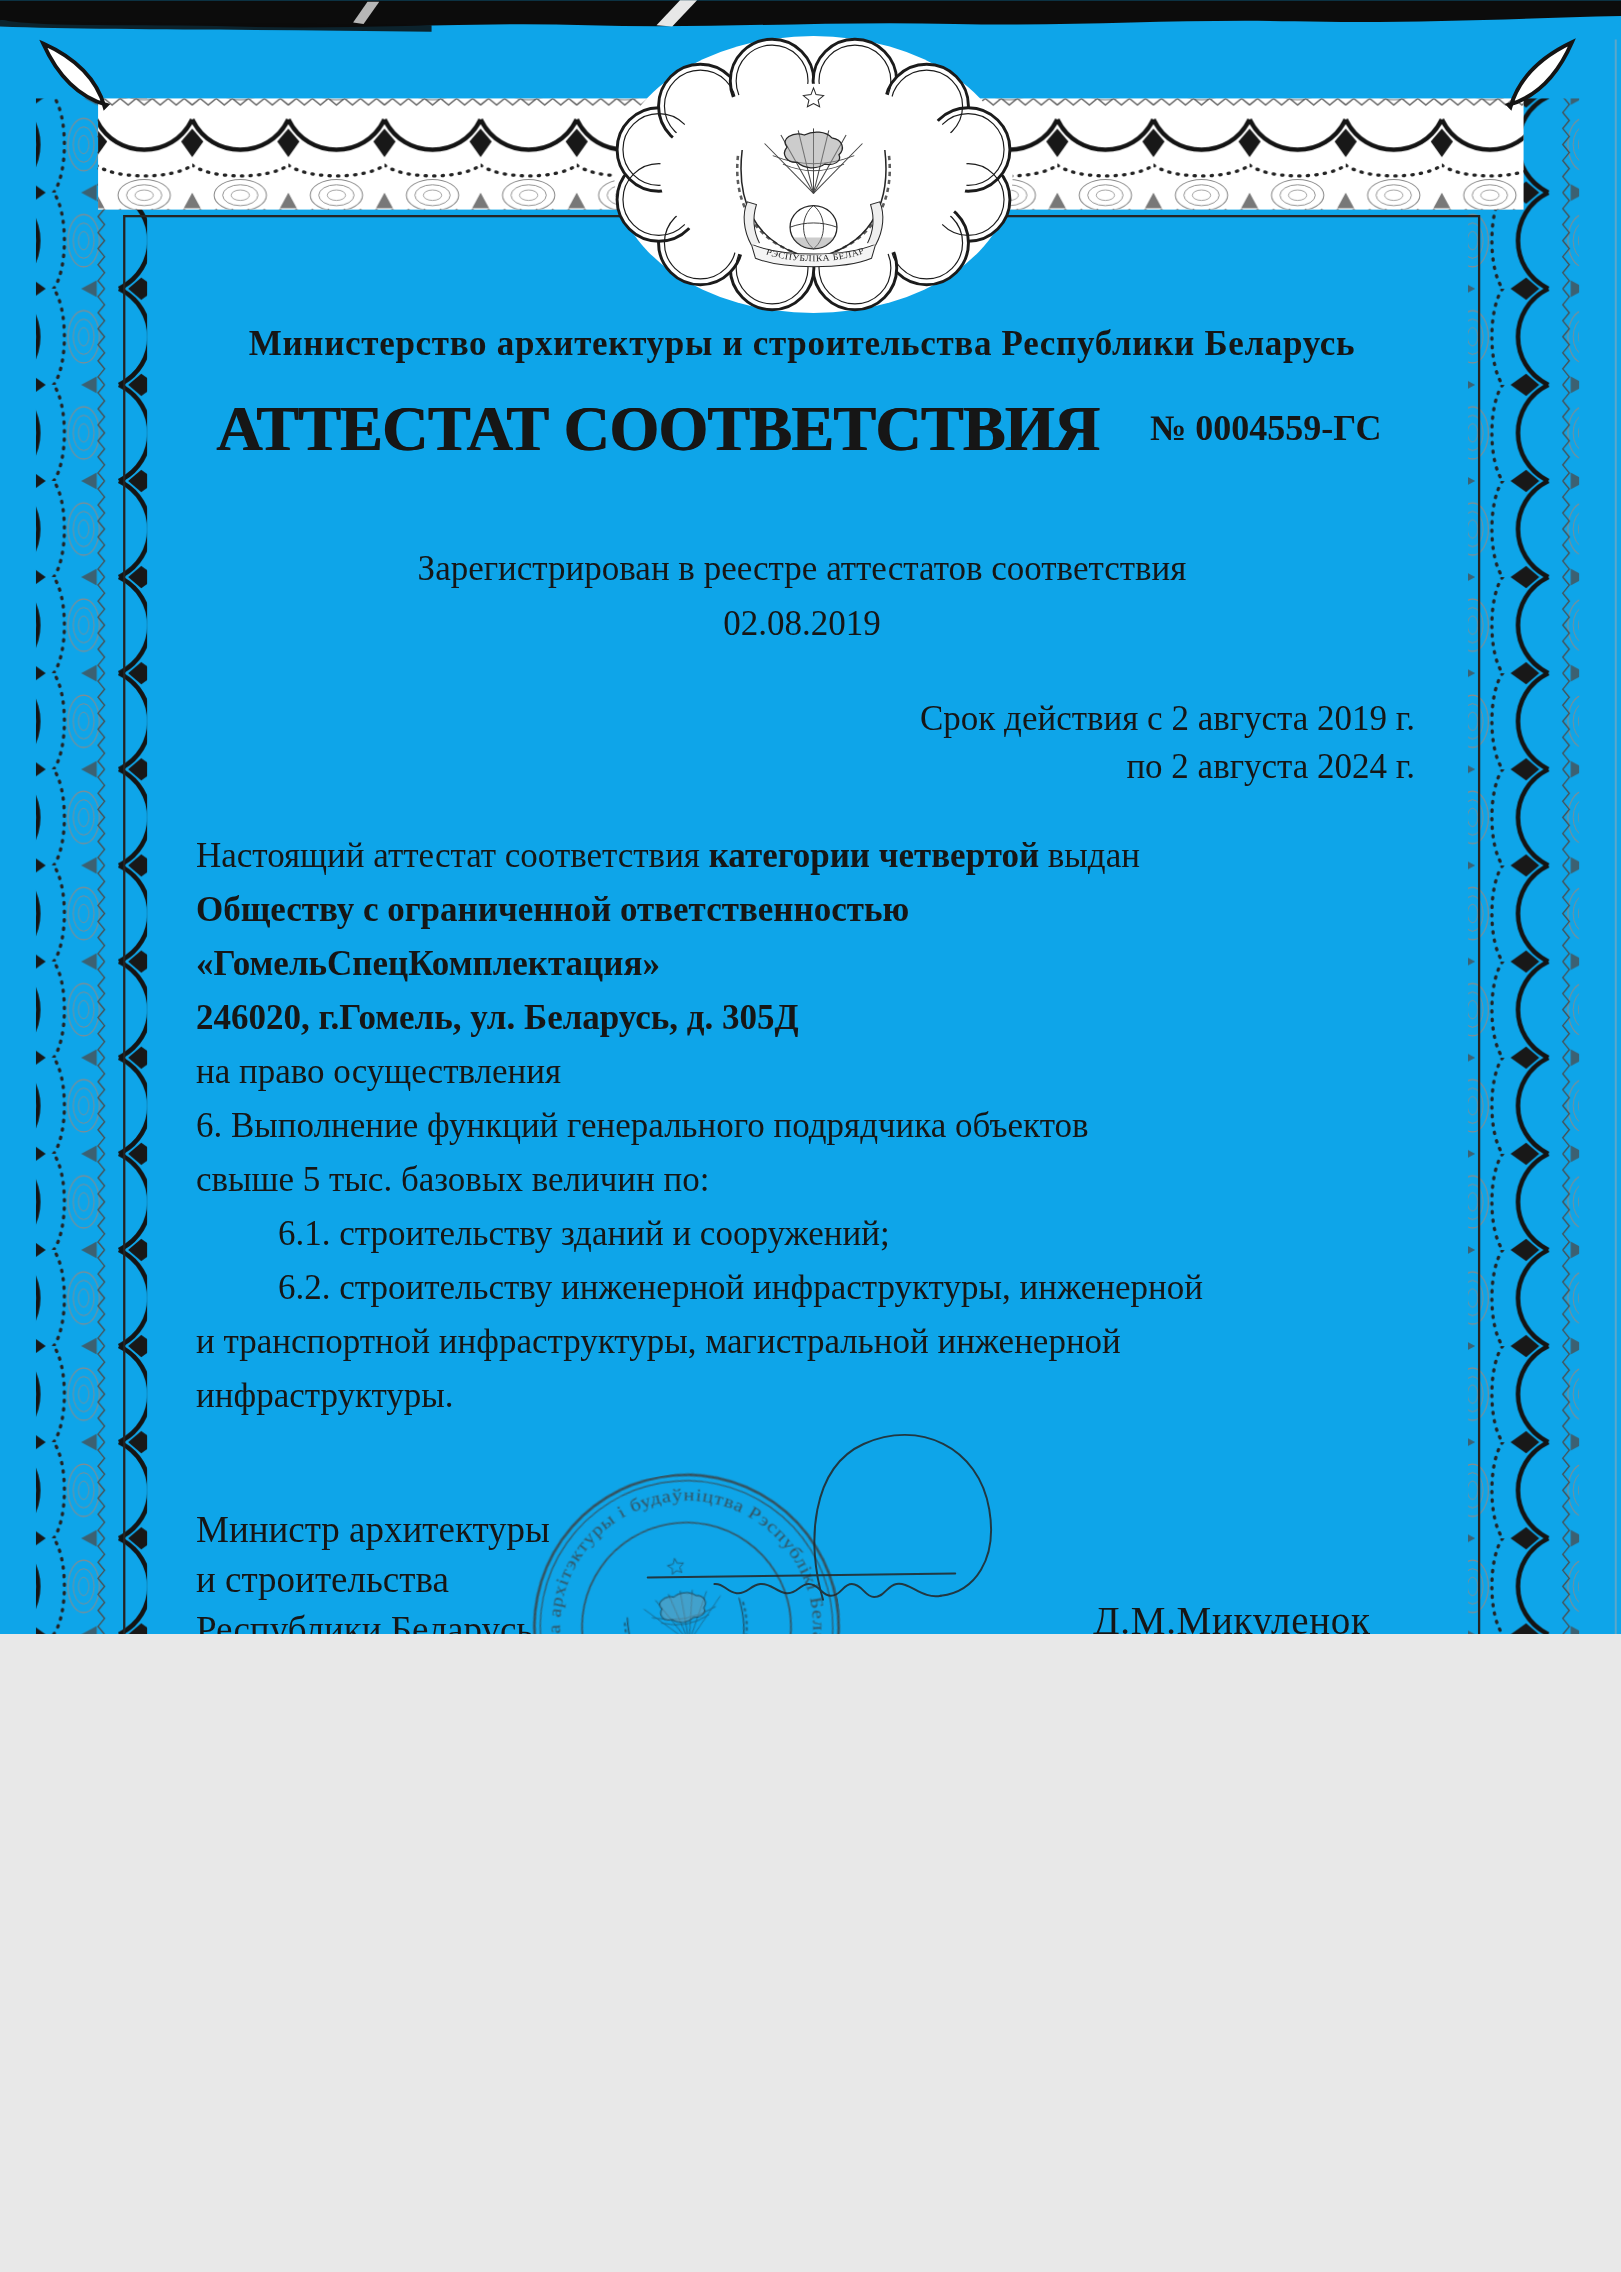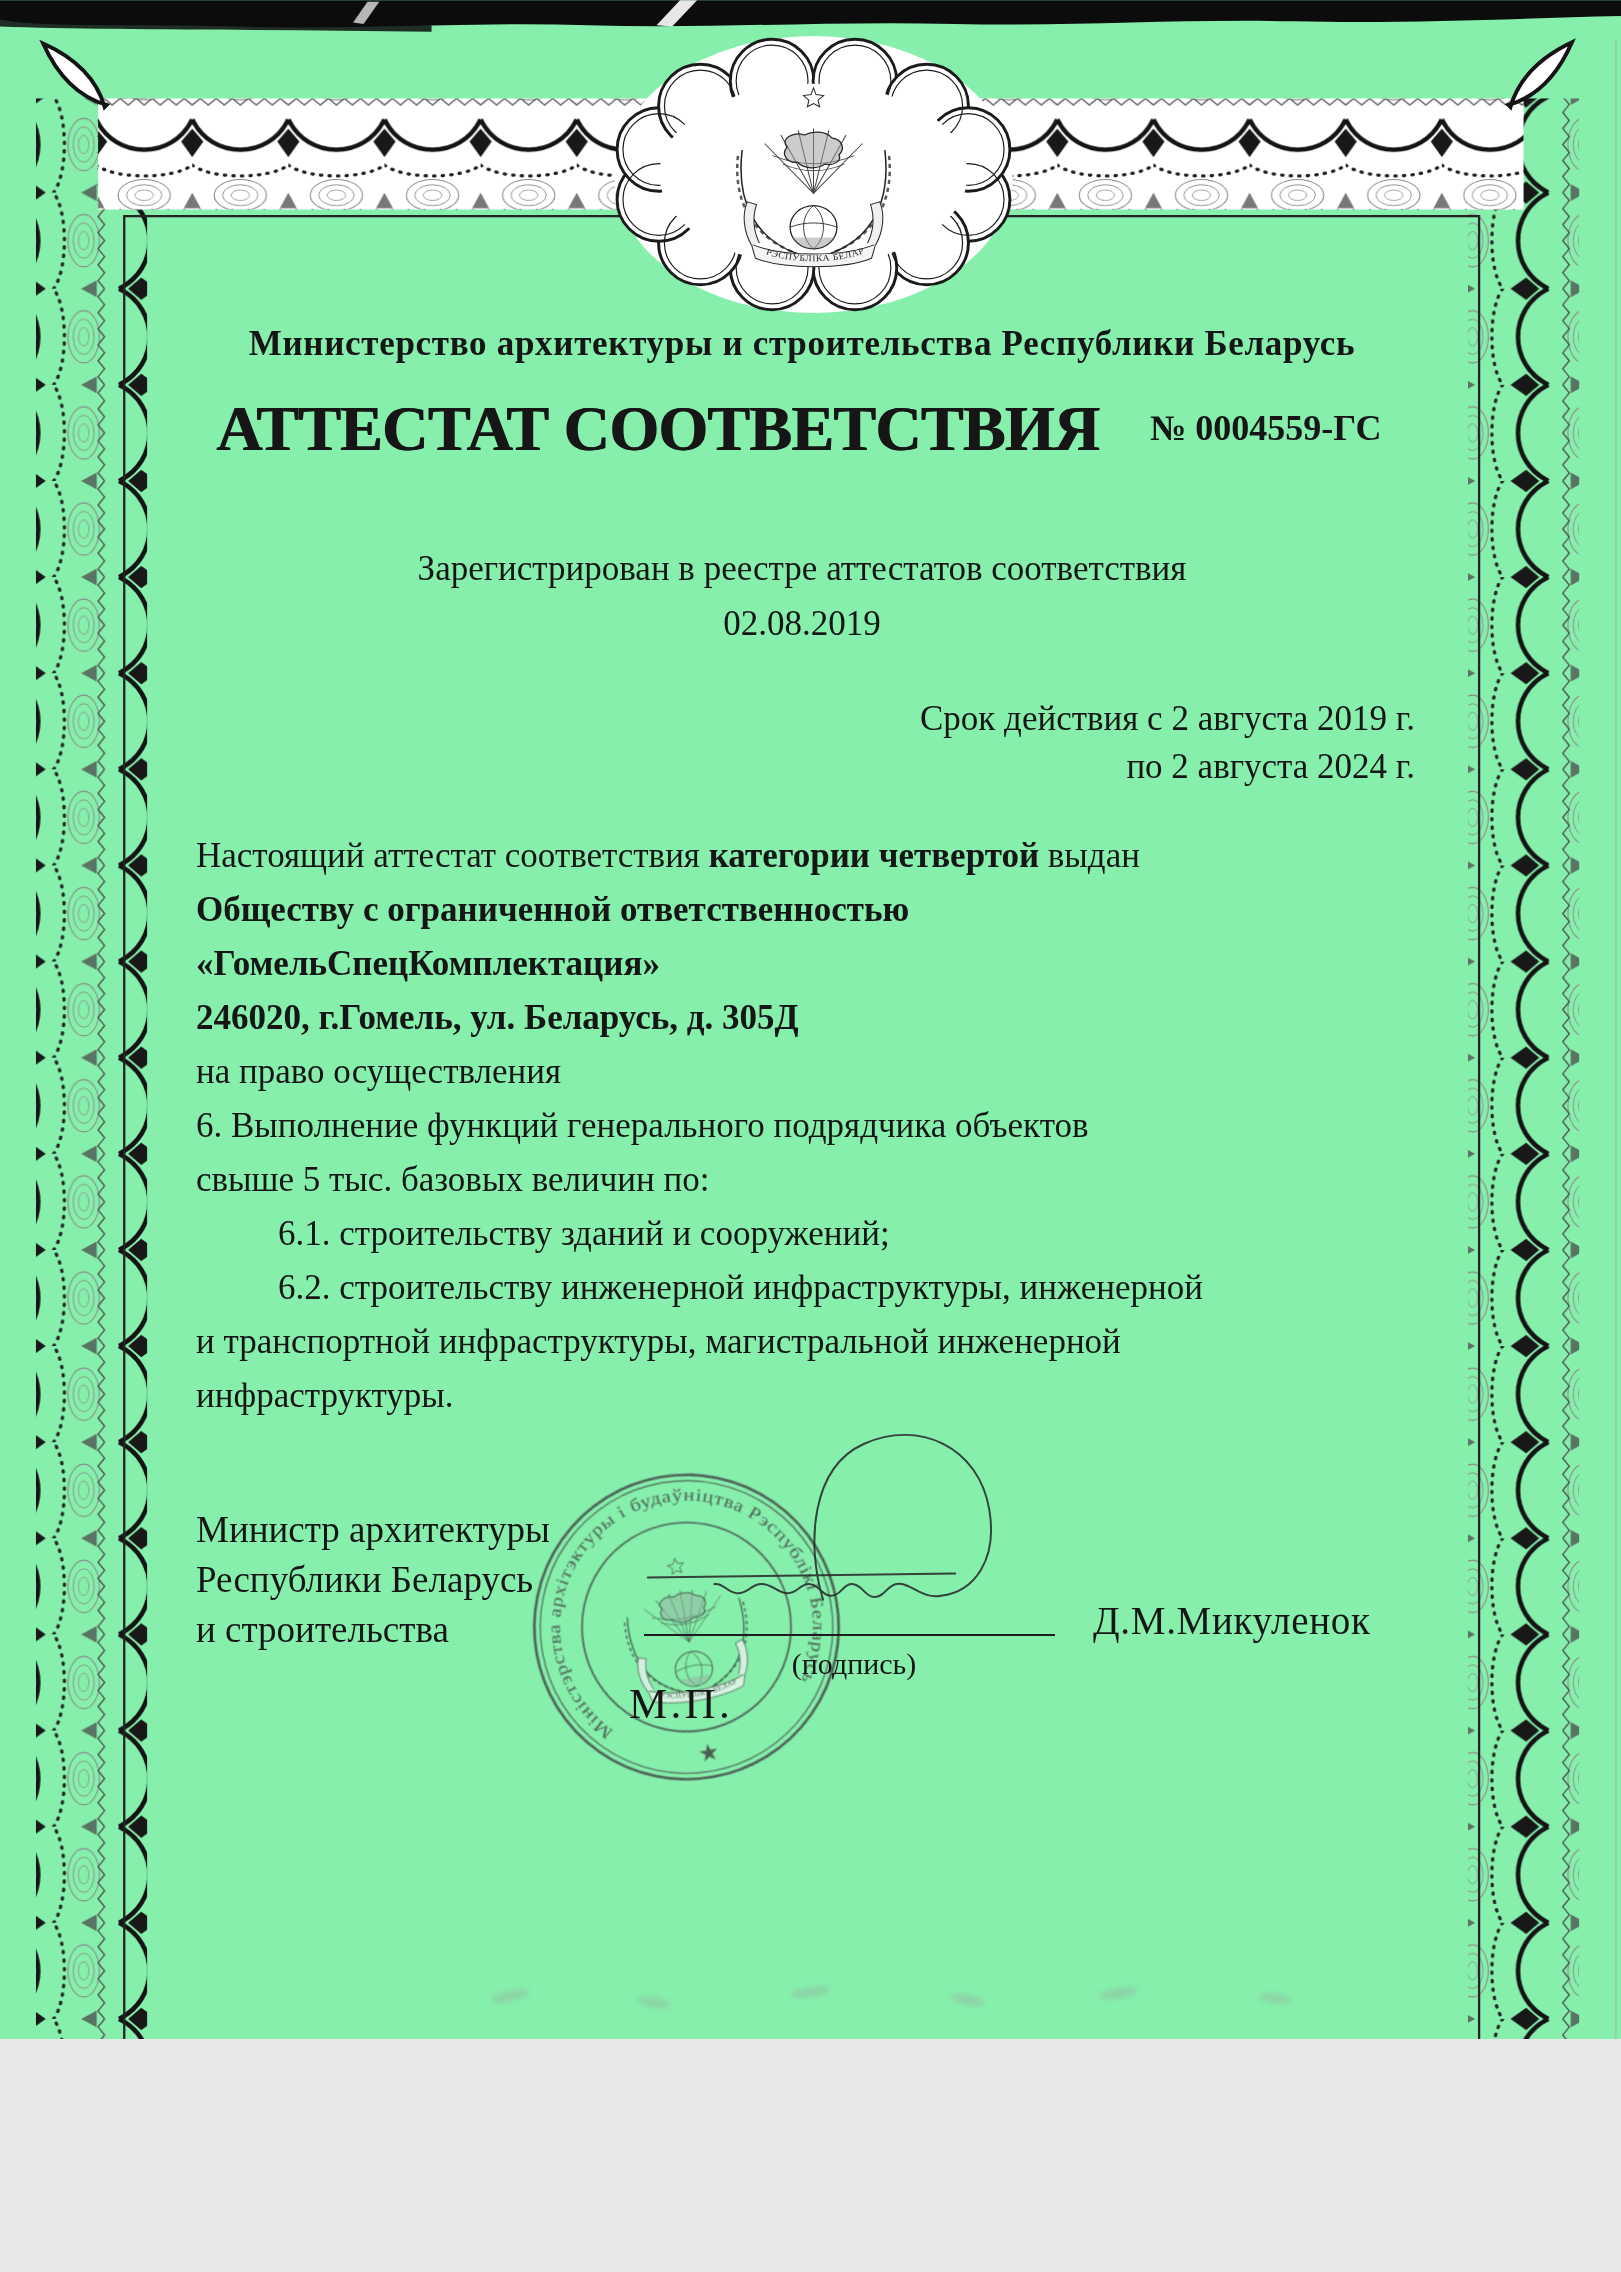--- a/index.html
+++ b/index.html
@@ -1,16 +1,16 @@
 <!DOCTYPE html>
 <html style="font-size:10.5px"><head>
 <meta charset="utf-8">
 <style>
   html,body{margin:0;padding:0;background:#e8e8e8;}
-  .page{position:relative;width:1621px;height:2039px;background:#86efac;overflow:hidden;
+  .page{position:relative;width:1621px;height:1634px;background:#0ea5e9;overflow:hidden;
         font-family:"Liberation Serif","DejaVu Serif",serif;color:#161616;}
   .abs{position:absolute;}
   .t{font-family:"Liberation Serif","DejaVu Serif",serif;color:#161616;white-space:nowrap;}
   .ctr{left:0;width:1604px;text-align:center;}
   .hdr{top:324px;font-size:35px;font-weight:bold;letter-spacing:0.7px;}
   .title{left:216px;top:392px;font-size:64px;font-weight:bold;letter-spacing:-0.7px;
          text-shadow:1px 0 0 currentColor;}
   .docnum{left:1150px;top:407px;font-size:36px;font-weight:bold;}
   .reg{top:541px;font-size:35px;line-height:55px;}
   .valid{right:206px;top:695px;font-size:35px;line-height:48px;text-align:right;}
@@ -192,22 +192,22 @@
     <div>6. Выполнение функций генерального подрядчика объектов</div>
     <div>свыше 5 тыс. базовых величин по:</div>
     <div class="ind">6.1. строительству зданий и сооружений;</div>
     <div class="ind">6.2. строительству инженерной инфраструктуры, инженерной</div>
     <div>и транспортной инфраструктуры, магистральной инженерной</div>
     <div>инфраструктуры.</div>
   </div>
 
   <div class="abs t minister">
     <div>Министр архитектуры</div>
+    <div>и строительства</div>
     <div>Республики Беларусь</div>
-    <div>и строительства</div>
   </div>
 
   <svg class="abs" style="left:528px;top:1467px" width="317" height="320" viewBox="-242 -245 484 490">
     <g transform="rotate(-10)" fill="none" stroke="#3d3d3d" opacity="0.82">
       <circle r="233" stroke-width="4"></circle>
       <circle r="224" stroke-width="1.8"></circle>
       <circle r="160" stroke-width="2.6"></circle>
       <path id="sealarc" d="M-137,137 A193.7,193.7 0 1,1 137,137" stroke="none"></path>
       <text font-size="27" fill="#3d3d3d" stroke="none" letter-spacing="1">
         <textPath href="#sealarc" textLength="880" lengthAdjust="spacingAndGlyphs">Міністэрства архітэктуры і будаўніцтва Рэспублікі Беларусь</textPath>

